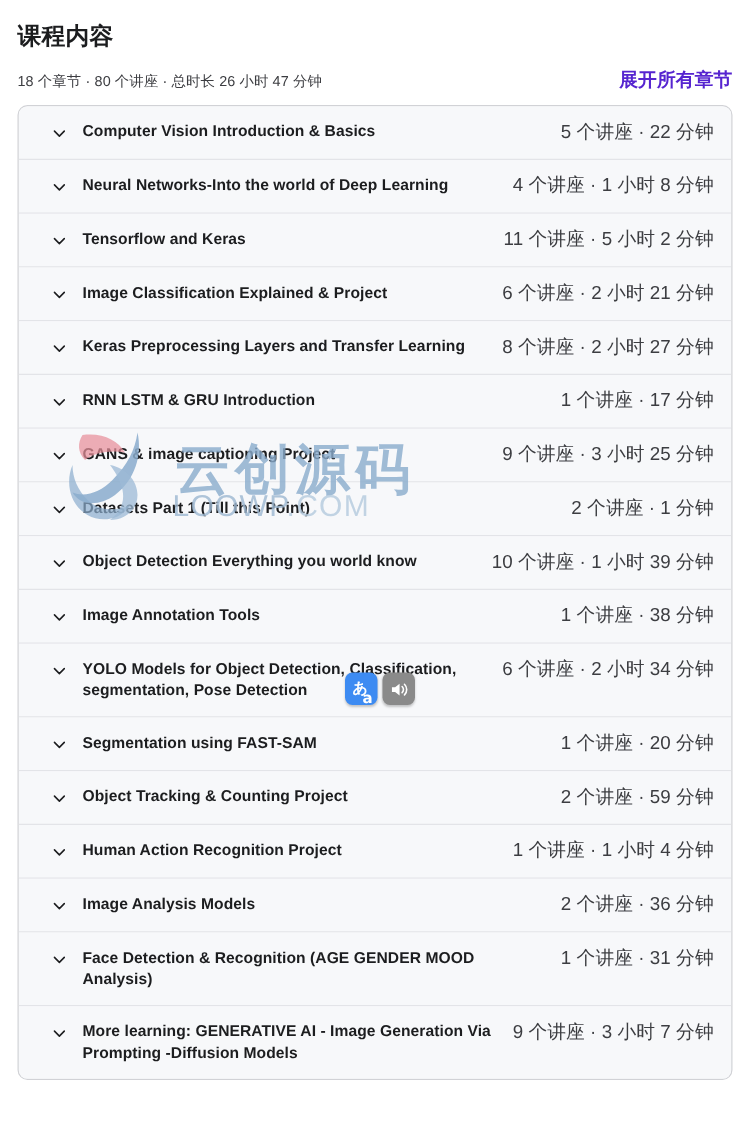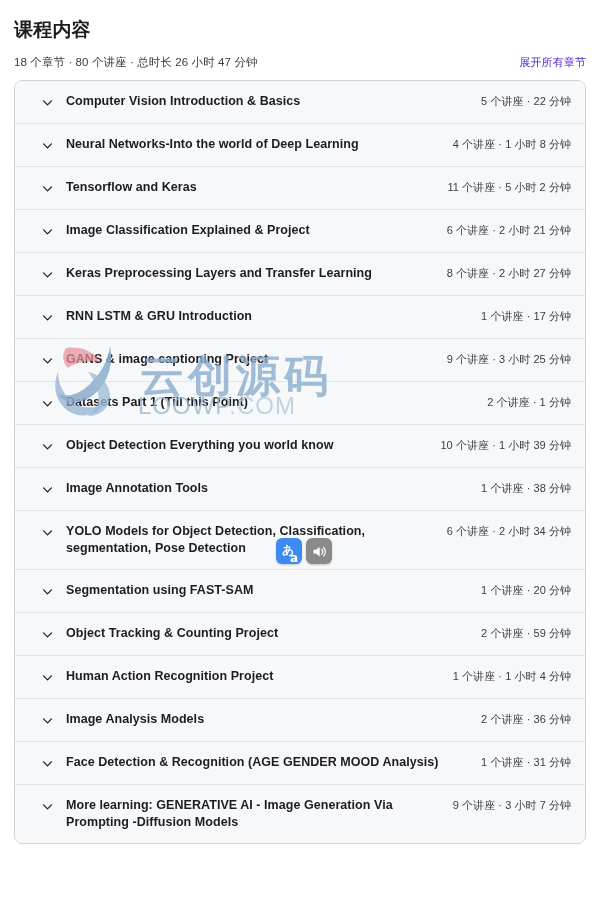--- a/index.html
+++ b/index.html
@@ -43,22 +43,22 @@
   }
 
   .meta-summary {
     font-size: 11.5px;
     color: #3c3d41;
     letter-spacing: 0.1px;
     white-space: nowrap;
   }
 
   .expand-link {
-    font-size: 11px;
-    font-weight: 400;
+    font-size: 15px;
+    font-weight: 700;
     color: #5624d0;
     letter-spacing: 0.1px;
     white-space: nowrap;
     cursor: pointer;
     text-decoration: none;
   }
 
   
   .sections-wrap {
     margin: 10px 14px 0 14px;
@@ -99,21 +99,21 @@
     font-weight: 700;
     color: #1c1d1f;
     line-height: 17px;
     letter-spacing: 0.05px;
     padding-right: 14px;
     word-break: break-word;
   }
 
   .section-stats {
     flex: 0 0 auto;
-    font-size: 11px;
+    font-size: 15px;
     color: #3c3d41;
     line-height: 17px;
     letter-spacing: 0.05px;
     white-space: nowrap;
     text-align: right;
     padding-top: 0px;
   }
 
   
   .watermark {

